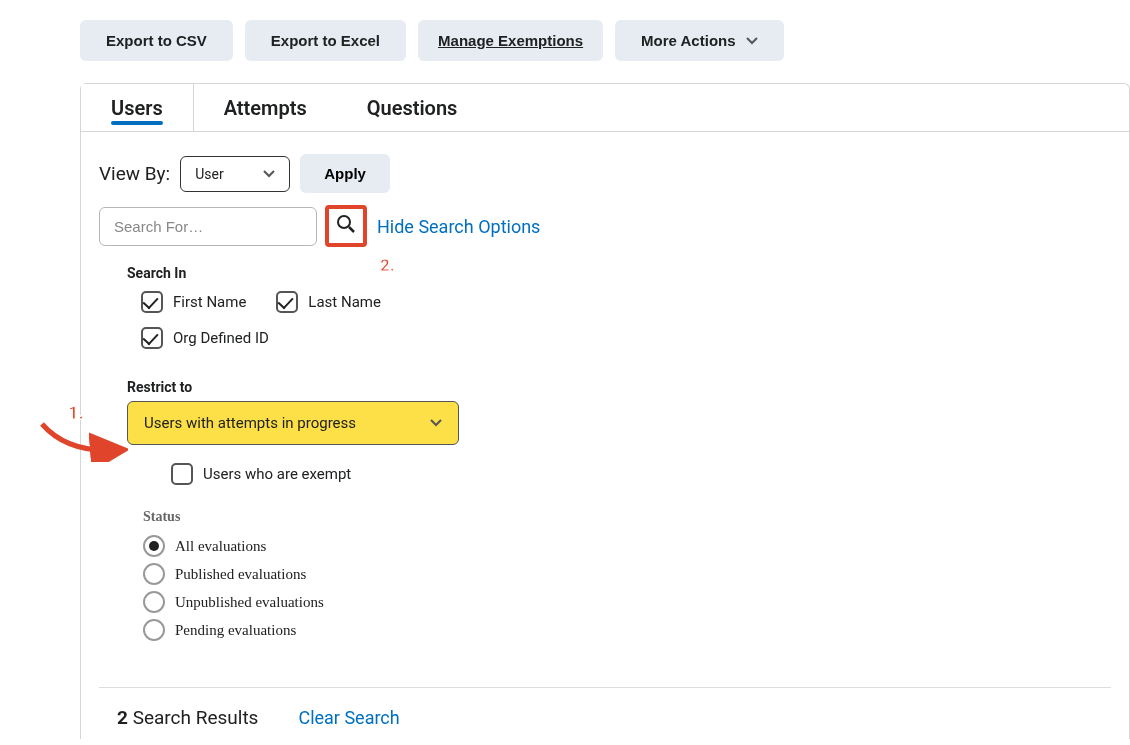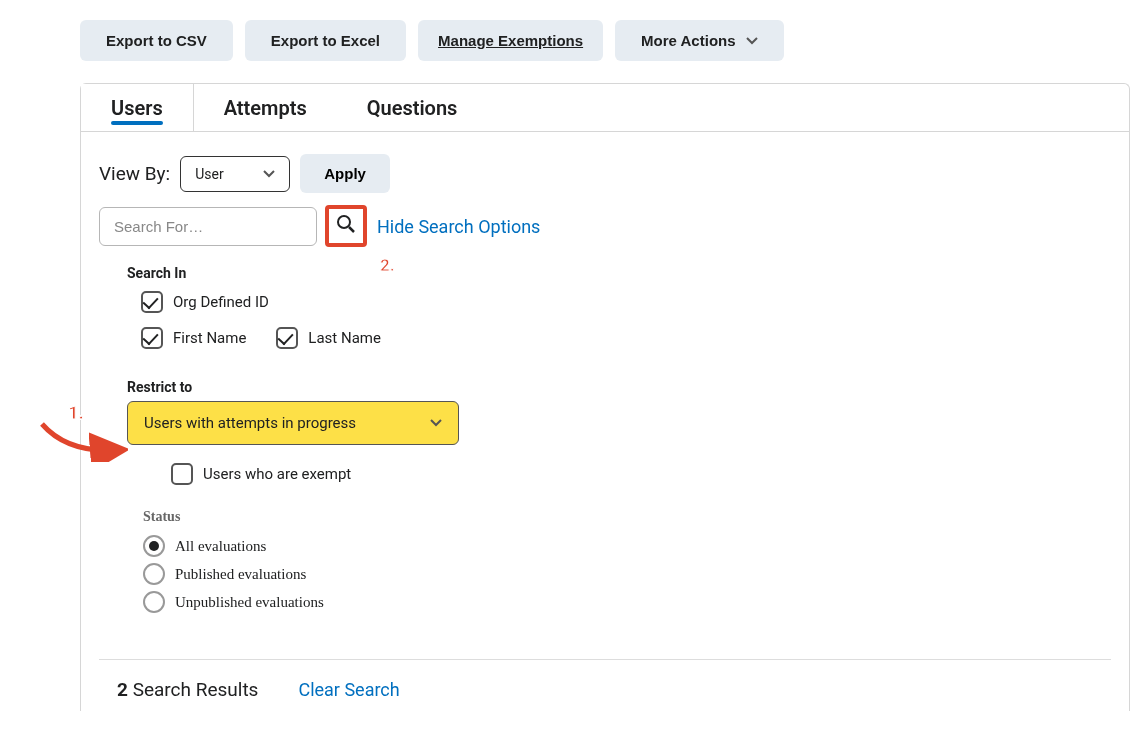--- a/index.html
+++ b/index.html
@@ -318,31 +318,31 @@
               </svg>
           </span>
         </div>
         <span class="link hide-opts">Hide Search Options</span>
       </div>
 
       <div class="section-label">Search In</div>
       <div class="check-row">
         <label class="check">
           <span class="box checked"></span>
-          <span>Org Defined ID</span>
-        </label>
-      </div>
-      <div class="check-row">
-        <label class="check">
-          <span class="box checked"></span>
           <span>First Name</span>
         </label>
         <label class="check">
           <span class="box checked"></span>
           <span>Last Name</span>
+        </label>
+      </div>
+      <div class="check-row">
+        <label class="check">
+          <span class="box checked"></span>
+          <span>Org Defined ID</span>
         </label>
       </div>
 
       <div class="restrict-block">
         <div style="font-size:14px;font-weight:700;">Restrict to</div>
         <div class="restrict-select">
           <span>Users with attempts in progress</span>
           <span class="chev-down">
             <svg viewBox="0 0 12 8" width="12" height="8">
                 <path d="M1 1l5 5 5-5" fill="none" stroke="#555" stroke-width="2"></path>
@@ -363,20 +363,24 @@
             <span>All evaluations</span>
           </div>
           <div class="radio-row">
             <span class="radio"></span>
             <span>Published evaluations</span>
           </div>
           <div class="radio-row">
             <span class="radio"></span>
             <span>Unpublished evaluations</span>
           </div>
+          <div class="radio-row">
+            <span class="radio"></span>
+            <span>Pending evaluations</span>
+          </div>
         </div>
       </div>
 
       <div class="results-bar">
         <span class="results-count">
           <span class="n">2</span>
           <span>Search Results</span>
         </span>
         <span class="clear-link">Clear Search</span>
       </div>

